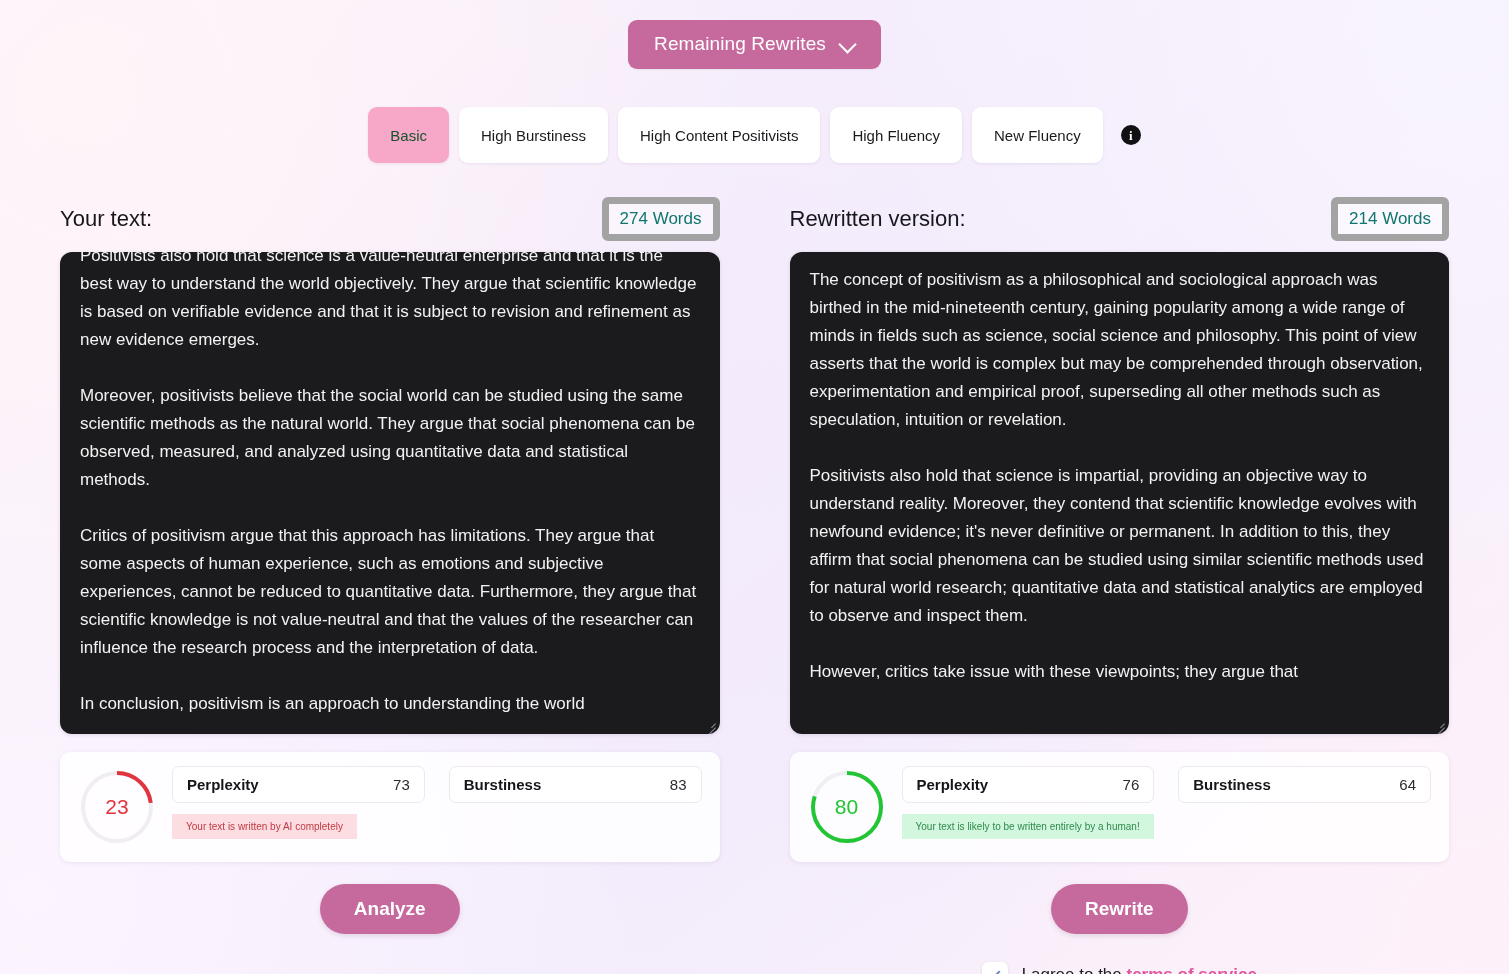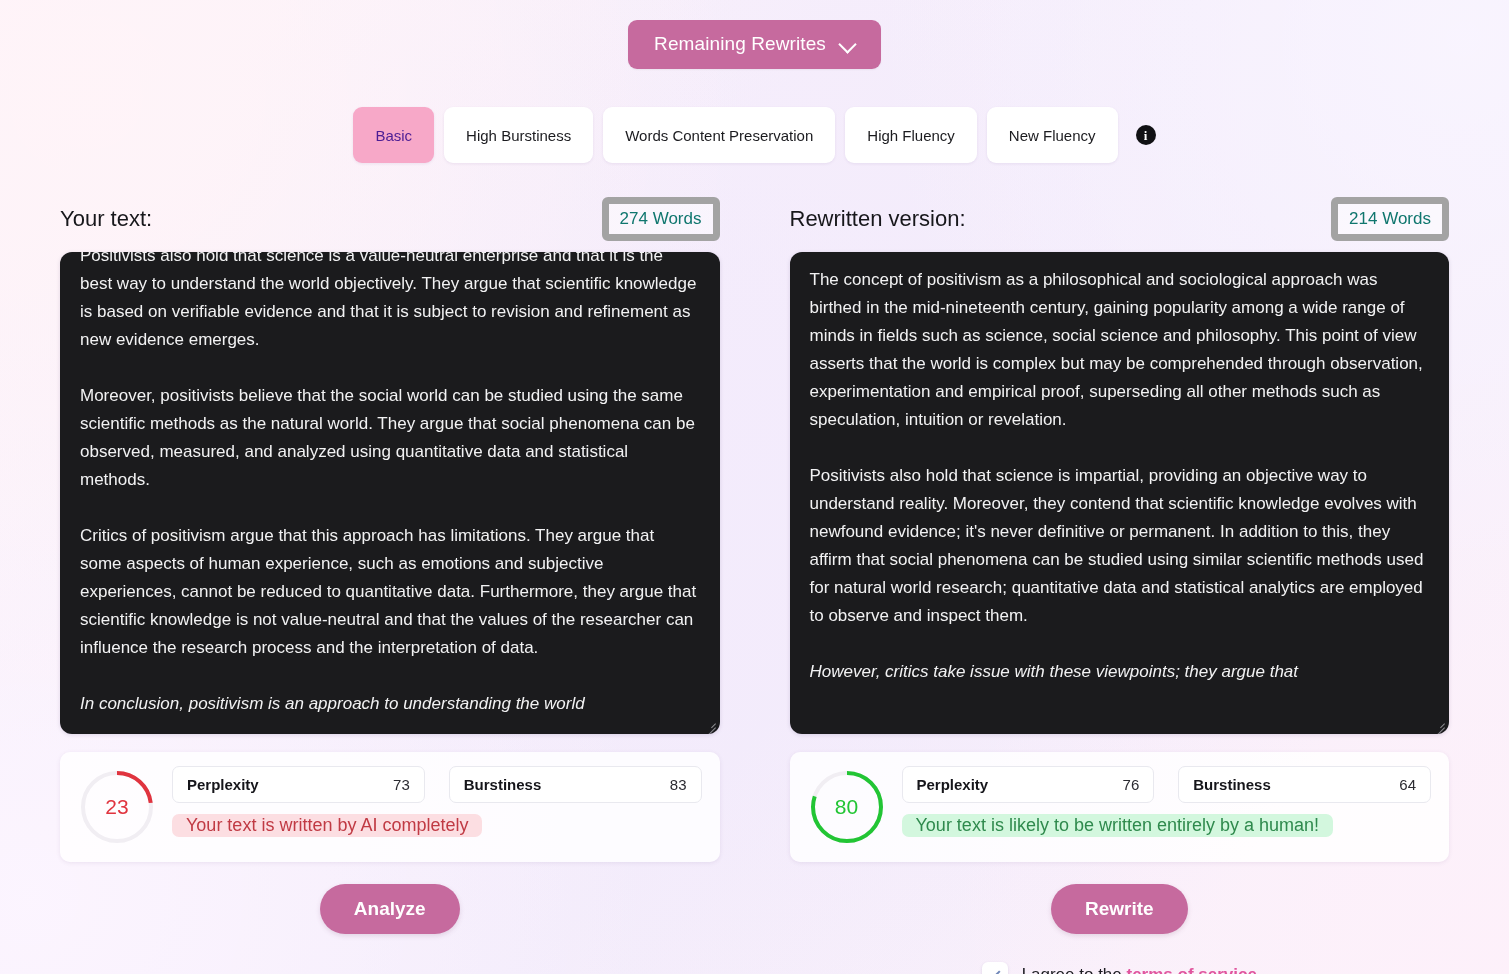--- a/index.html
+++ b/index.html
@@ -42,21 +42,21 @@
   .tabs-wrap { display:flex; justify-content:center; align-items:center; margin-top:38px; }
   .tabs { display:flex; align-items:stretch; gap:10px; }
   .tab {
     background:#ffffff; border:none; border-radius:9px;
     padding:0 22px; height:56px;
     display:flex; align-items:center; justify-content:center;
     font-size:15px; color:#1b1b1f; cursor:pointer;
     box-shadow:0 1px 3px rgba(90,60,120,0.09);
     white-space:nowrap;
   }
-  .tab.active { background:#f7a8c8; color:#4c1d95; }
+  .tab.active { background:#f7a8c8; color:#14532d; }
   .info-icon {
     margin-left:18px; width:20px; height:20px; border-radius:50%;
     background:#111114; color:#ffffff;
     display:flex; align-items:center; justify-content:center;
     font-size:13px; font-weight:700; font-family:"Liberation Serif", serif;
     cursor:pointer; line-height:1;
   }
 
   
   .panels { display:flex; gap:70px; padding:0 60px; margin-top:34px; }
@@ -74,21 +74,21 @@
     height:482px; position:relative; overflow:hidden;
     box-shadow:0 1px 4px rgba(60,40,90,0.14);
   }
   .textarea-inner {
     position:absolute; left:0; right:0; top:0;
     padding:14px 22px 20px 20px;
     color:#f2f2f3; font-size:17px; line-height:28px;
   }
   .textarea-inner.scrolled { top:-24px; }
   .textarea-inner p { margin:0 0 28px 0; }
-  .textarea-inner p:last-child { margin-bottom:0;font-style:italic; }
+  .textarea-inner p:last-child { margin-bottom:0; }
   .resize-grip {
     position:absolute; right:4px; bottom:4px; width:12px; height:12px;
     cursor:nwse-resize;
   }
   .resize-grip:before, .resize-grip:after{
     content:""; position:absolute; right:0; background:#8d8d92; height:1px;
   }
   .resize-grip:before{ width:11px; bottom:2px; transform:rotate(-45deg); transform-origin:right bottom;}
   .resize-grip:after{ width:6px; bottom:6px; transform:rotate(-45deg); transform-origin:right bottom;}
 
@@ -110,21 +110,21 @@
   .metric-row { display:flex; gap:24px; }
   .metric-card {
     flex:1 1 0; background:#ffffff; border:1px solid #e9e9ef; border-radius:7px;
     padding:9px 14px; display:flex; align-items:center; justify-content:space-between;
     font-size:15px;
   }
   .metric-label { font-weight:700; color:#15151a; }
   .metric-value { color:#2b2b31; font-size:15px; }
   .verdict {
     margin-top:11px; display:inline-block;
-    border-radius:7px; padding:1px 14px; font-size:18px;
+    border-radius:0; padding:7px 14px; font-size:10px;
   }
   .verdict.ai { background:#fcdee2; color:#c03a44; }
   .verdict.human { background:#d3f7de; color:#2f8a4d; }
 
   
   .actions { display:flex; gap:70px; padding:0 60px; margin-top:22px; }
   .action-col { flex:1 1 0; display:flex; flex-direction:column; align-items:center; }
   .cta {
     background:#c66a9e; color:#ffffff; border:none;
     border-radius:28px; padding:0 34px; height:50px; min-width:130px;
@@ -155,21 +155,21 @@
 
 <div class="tabs-wrap">
   <div class="tabs">
     <button class="tab active">
       <span>Basic</span>
     </button>
     <button class="tab">
       <span>High Burstiness</span>
     </button>
     <button class="tab">
-      <span>Words Content Preservation</span>
+      <span>High Content Positivists</span>
     </button>
     <button class="tab">
       <span>High Fluency</span>
     </button>
     <button class="tab">
       <span>New Fluency</span>
     </button>
   </div>
   <div class="info-icon">
     <span>i</span>

